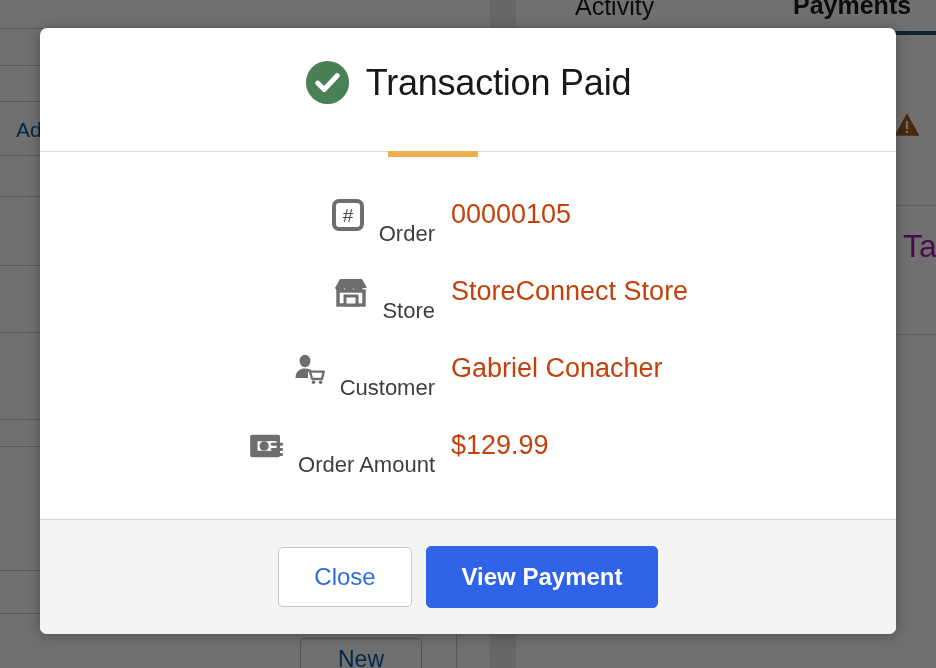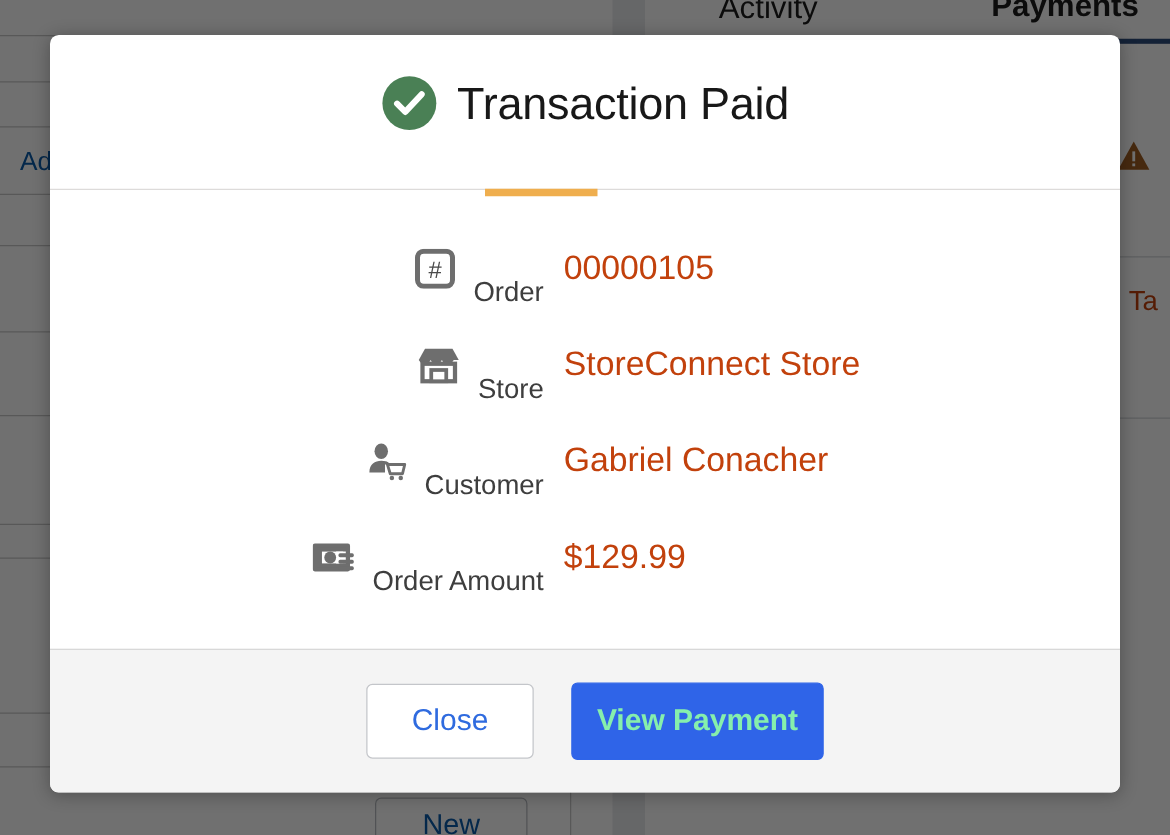--- a/index.html
+++ b/index.html
@@ -75,22 +75,22 @@
     background: #cfd2d6;
   }
   .bg-warn-icon {
     position: absolute;
     left: 893px; top: 112px;
     width: 28px; height: 25px;
   }
   .bg-ta-text {
     position: absolute;
     left: 903px; top: 228px;
-    font-size: 22px;
-    color: #c2410c;
+    font-size: 32px;
+    color: #a21caf;
     white-space: nowrap;
     text-align: right;
   }
   .bg-panel-box {
     position: absolute;
     left: 872px; top: 205px;
     width: 64px; height: 130px;
     border: 1px solid #d4d6d9;
     border-right: none;
     background: #ffffff;
@@ -231,35 +231,34 @@
   }
   .btn {
     font-size: 24px;
     border-radius: 5px;
     cursor: pointer;
     display: flex;
     align-items: center;
     justify-content: center;
     box-sizing: border-box;
     font-family: "Liberation Sans", sans-serif;
-    margin-left: 16px;
   }
   .btn-secondary {
     width: 134px;
     height: 60px;
     background: #ffffff;
     border: 1px solid #c4c6ca;
     color: #2f6bdf;
   }
   .btn-primary {
-    width: 202px;
+    width: 232px;
     height: 62px;
     background: #2f64e8;
     border: 1px solid #2f64e8;
-    color: #86efac;
+    color: #ffffff;
     font-weight: bold;
   }
 </style>
 </head>
 <body>
 
 <div id="bg-page">
   <div class="bg-left-col">
     <div class="bg-rowline" style="top:28px;"></div>
     <div class="bg-rowline" style="top:65px;"></div>

